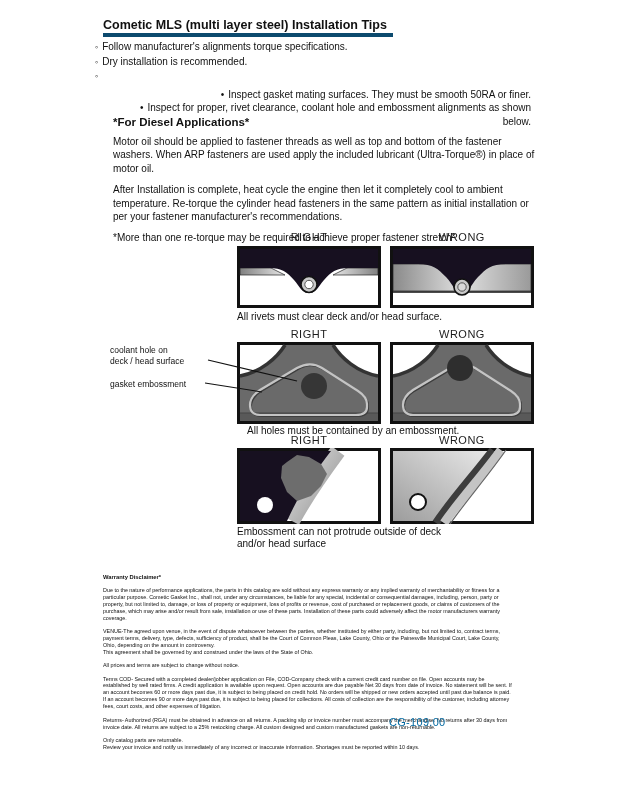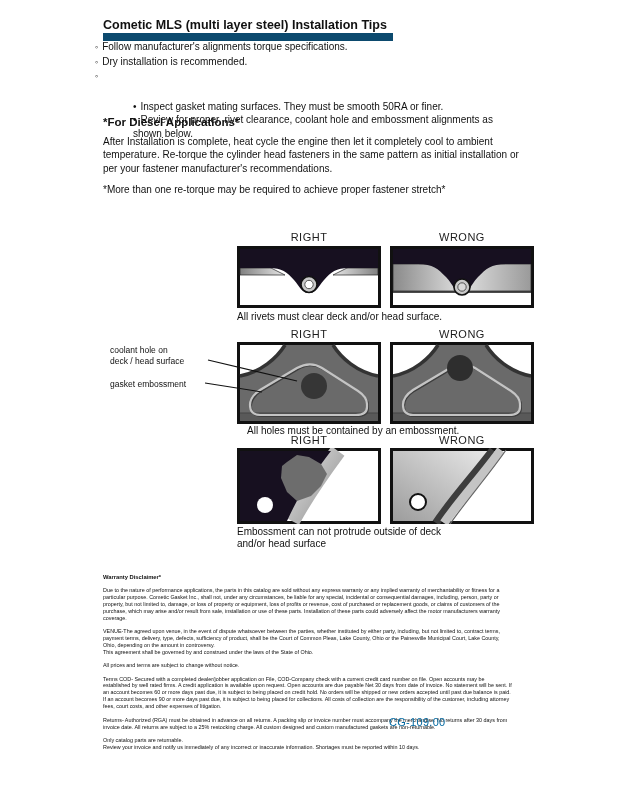--- a/index.html
+++ b/index.html
@@ -4,30 +4,30 @@
 <style>
   html,body{margin:0;padding:0;background:#fff;}
   .page{
     position:relative; width:618px; height:800px; background:#ffffff;
     font-family:"Liberation Sans", sans-serif; color:#1a1a1a; overflow:hidden;
   }
   
   .title{
     position:absolute; left:103px; top:18px; margin:0;
     font-size:12.5px; font-weight:bold; color:#111;
-    border-bottom:8px solid #0c4a6e; padding-bottom:1px; padding-right:6px;
+    border-bottom:4px solid #0c4a6e; padding-bottom:1px; padding-right:6px;
   }
   
   .tips{position:absolute; left:95px; top:40px; margin:0; padding:0; list-style:none;
         font-size:10px; line-height:13.6px; color:#111; width:440px;}
   .tips > li::before{content:"\25E6"; margin-right:4px; font-size:9px;}
-  .subtips{margin:16px; padding:0 0 0 22px; list-style:none;}
+  .subtips{margin:4px; padding:0 0 0 22px; list-style:none;text-align:right;}
   .subtips > li::before{content:"\2022"; margin-right:4px;}
   
-  .diesel{position:absolute; left:103px; top:116px; width:430px;}
+  .diesel{position:absolute; left:113px; top:116px; width:430px;}
   .diesel h2{margin:0 0 7px 0; font-size:11.5px; font-weight:bold; color:#111;}
   .diesel p{margin:0 0 8px 0; font-size:10px; line-height:13.4px; color:#111;}
   .diesel p.note{margin-top:5px;}
   
   .fig-head{position:absolute; width:144px; text-align:center; font-size:11px;
             letter-spacing:.5px; color:#1c1c1c;}
   .fig-panel{position:absolute; width:144px;}
   .fig-caption{position:absolute; font-size:10px; color:#111; line-height:11.5px; white-space:pre-line;}
   .fig-label{position:absolute; left:110px; width:98px; text-align:left;
              font-size:8.5px; line-height:10.5px; color:#111; white-space:pre-line;}
@@ -45,27 +45,28 @@
 <div class="page">
 
   <h1 class="title">Cometic MLS (multi layer steel) Installation Tips</h1>
 
   <ul class="tips">
     <li>Follow manufacturer's alignments torque specifications.</li>
     <li>Dry installation is recommended.</li>
     <li style="list-style:none">
       <ul class="subtips">
         <li>Inspect gasket mating surfaces.  They must be smooth 50RA or finer.</li>
-        <li>Review for proper, rivet clearance, coolant hole and embossment alignments as shown below.</li>
+        <li>Inspect for proper, rivet clearance, coolant hole and embossment alignments as shown below.</li>
       </ul>
     </li>
   </ul>
 
   <div class="diesel">
     <h2>*For Diesel Applications*</h2>
+    <p>Motor oil should be applied to fastener threads as well as top and bottom of the fastener washers. When ARP fasteners are used apply the included lubricant (Ultra-Torque®) in place of motor oil.</p>
     <p>After Installation is complete, heat cycle the engine then let it completely cool to ambient temperature. Re-torque the cylinder head fasteners in the same pattern as initial installation or per your fastener manufacturer's recommendations.</p>
     <p class="note">*More than one re-torque may be required to achieve proper fastener stretch*</p>
   </div>
 
   <div class="fig-head" style="left:237px; top:231px;">RIGHT</div>
   <div class="fig-head" style="left:390px; top:231px;">WRONG</div>
 
   <div class="fig-panel" style="left:237px; top:246px;">
     <svg width="144" height="62" viewBox="0 0 144 62">
       <defs>

